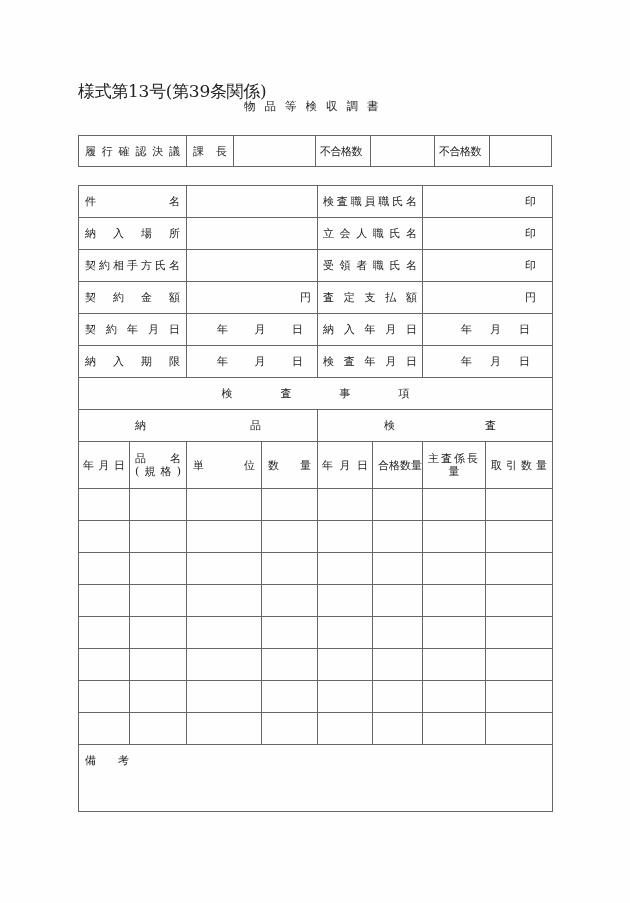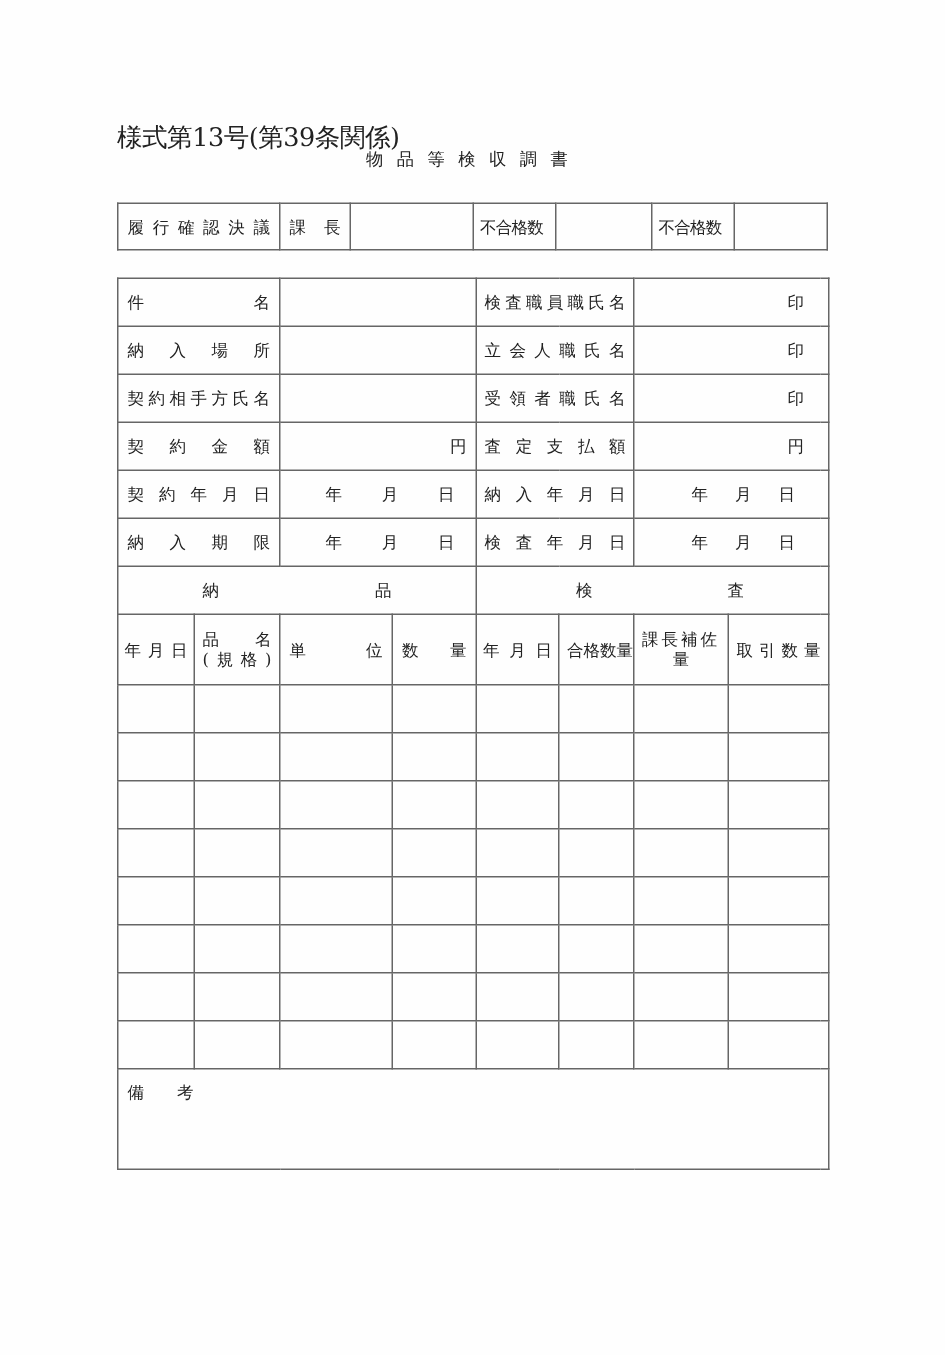--- a/index.html
+++ b/index.html
@@ -234,20 +234,23 @@
           <div class="date3" style="padding:0 16px 0 32px">
             <span>年</span>
             <span>月</span>
             <span>日</span>
           </div>
         </td>
       </tr>
     </tbody>
 
   <tbody>
+      <tr>
+    <td colspan="9" class="sec-title"><span>検</span><span>査</span><span>事</span><span>項</span></td>
+  </tr>
   <tr>
     <td colspan="4" class="center">
           <div class="spread" style="padding:0 50px">
             <span>納</span>
             <span>品</span>
           </div>
         </td>
     <td colspan="5" class="center thick-l">
           <div class="spread" style="padding:0 50px 0 60px">
             <span>検</span>
@@ -296,21 +299,21 @@
         </td>
     <td style="padding:0 5px">
           <div class="spread">
             <span>合</span>
             <span>格</span>
             <span>数</span>
             <span>量</span>
           </div>
         </td>
     <td class="two-line center" style="padding:0 3px">
-      <div style="letter-spacing:2px">課長補佐</div>
+      <div style="letter-spacing:2px">主査係長</div>
       <div>量</div>
     </td>
     <td colspan="2" style="padding:0 5px">
           <div class="spread">
             <span>取</span>
             <span>引</span>
             <span>数</span>
             <span>量</span>
           </div>
         </td>

